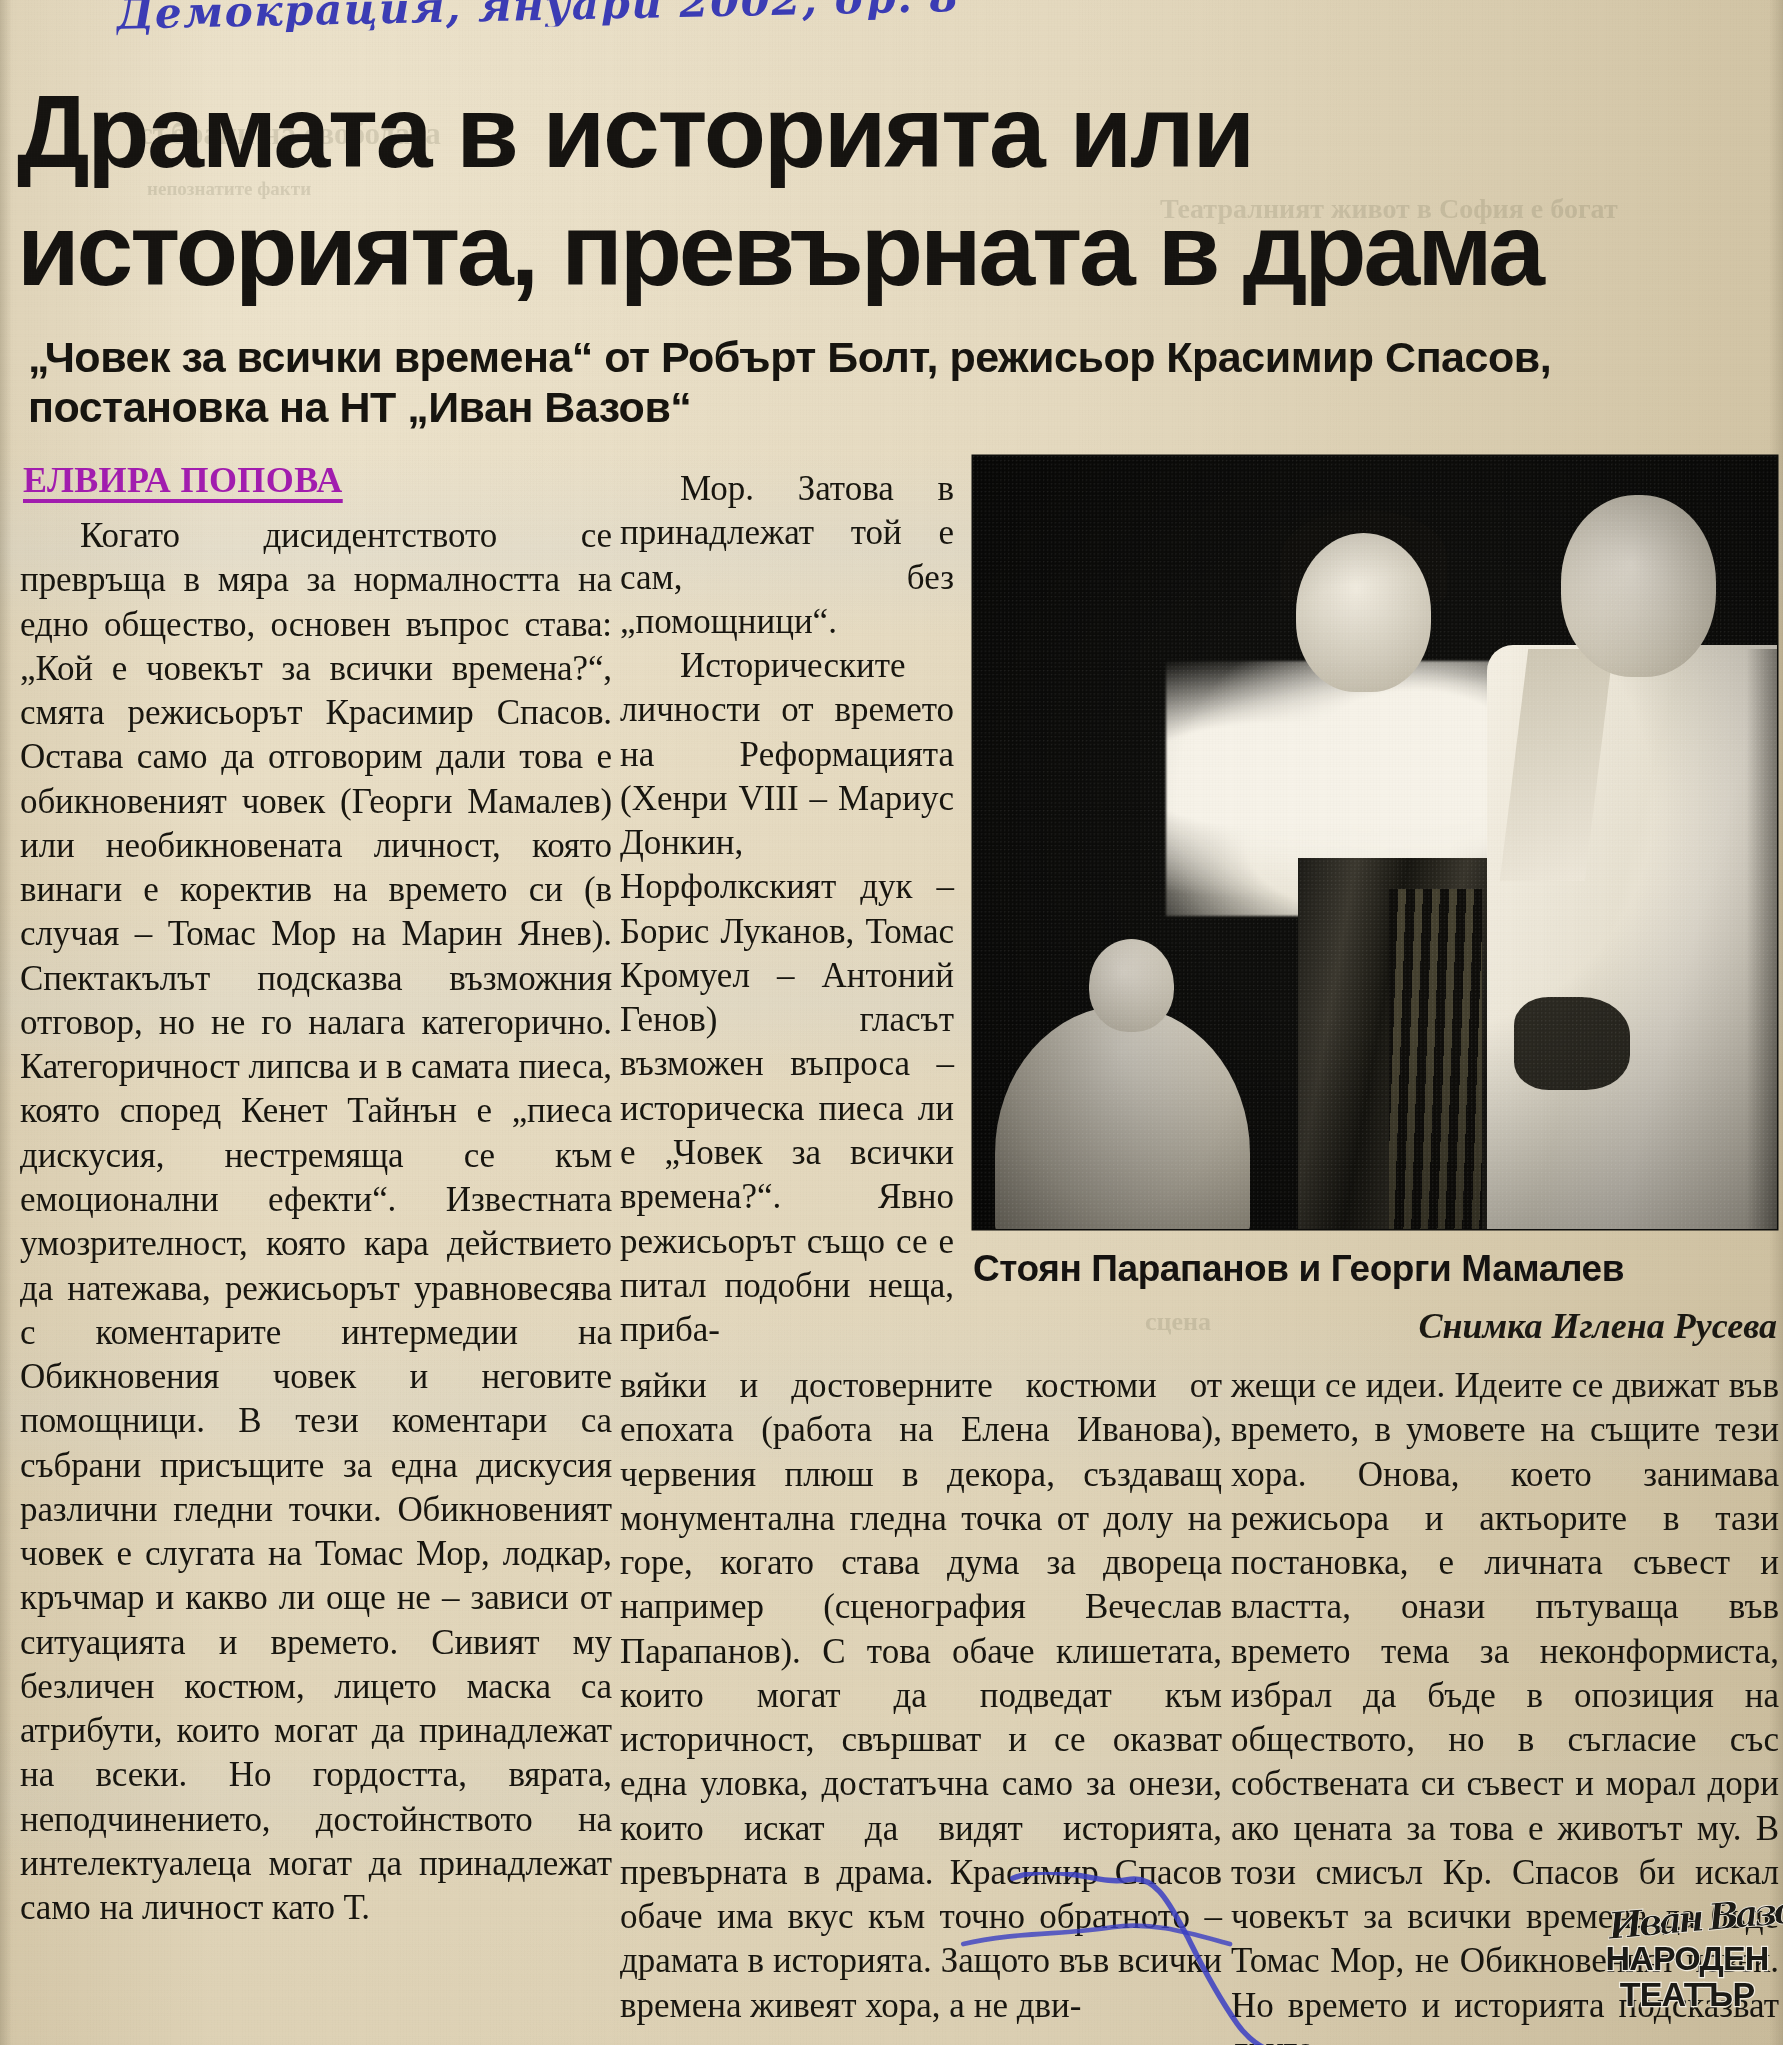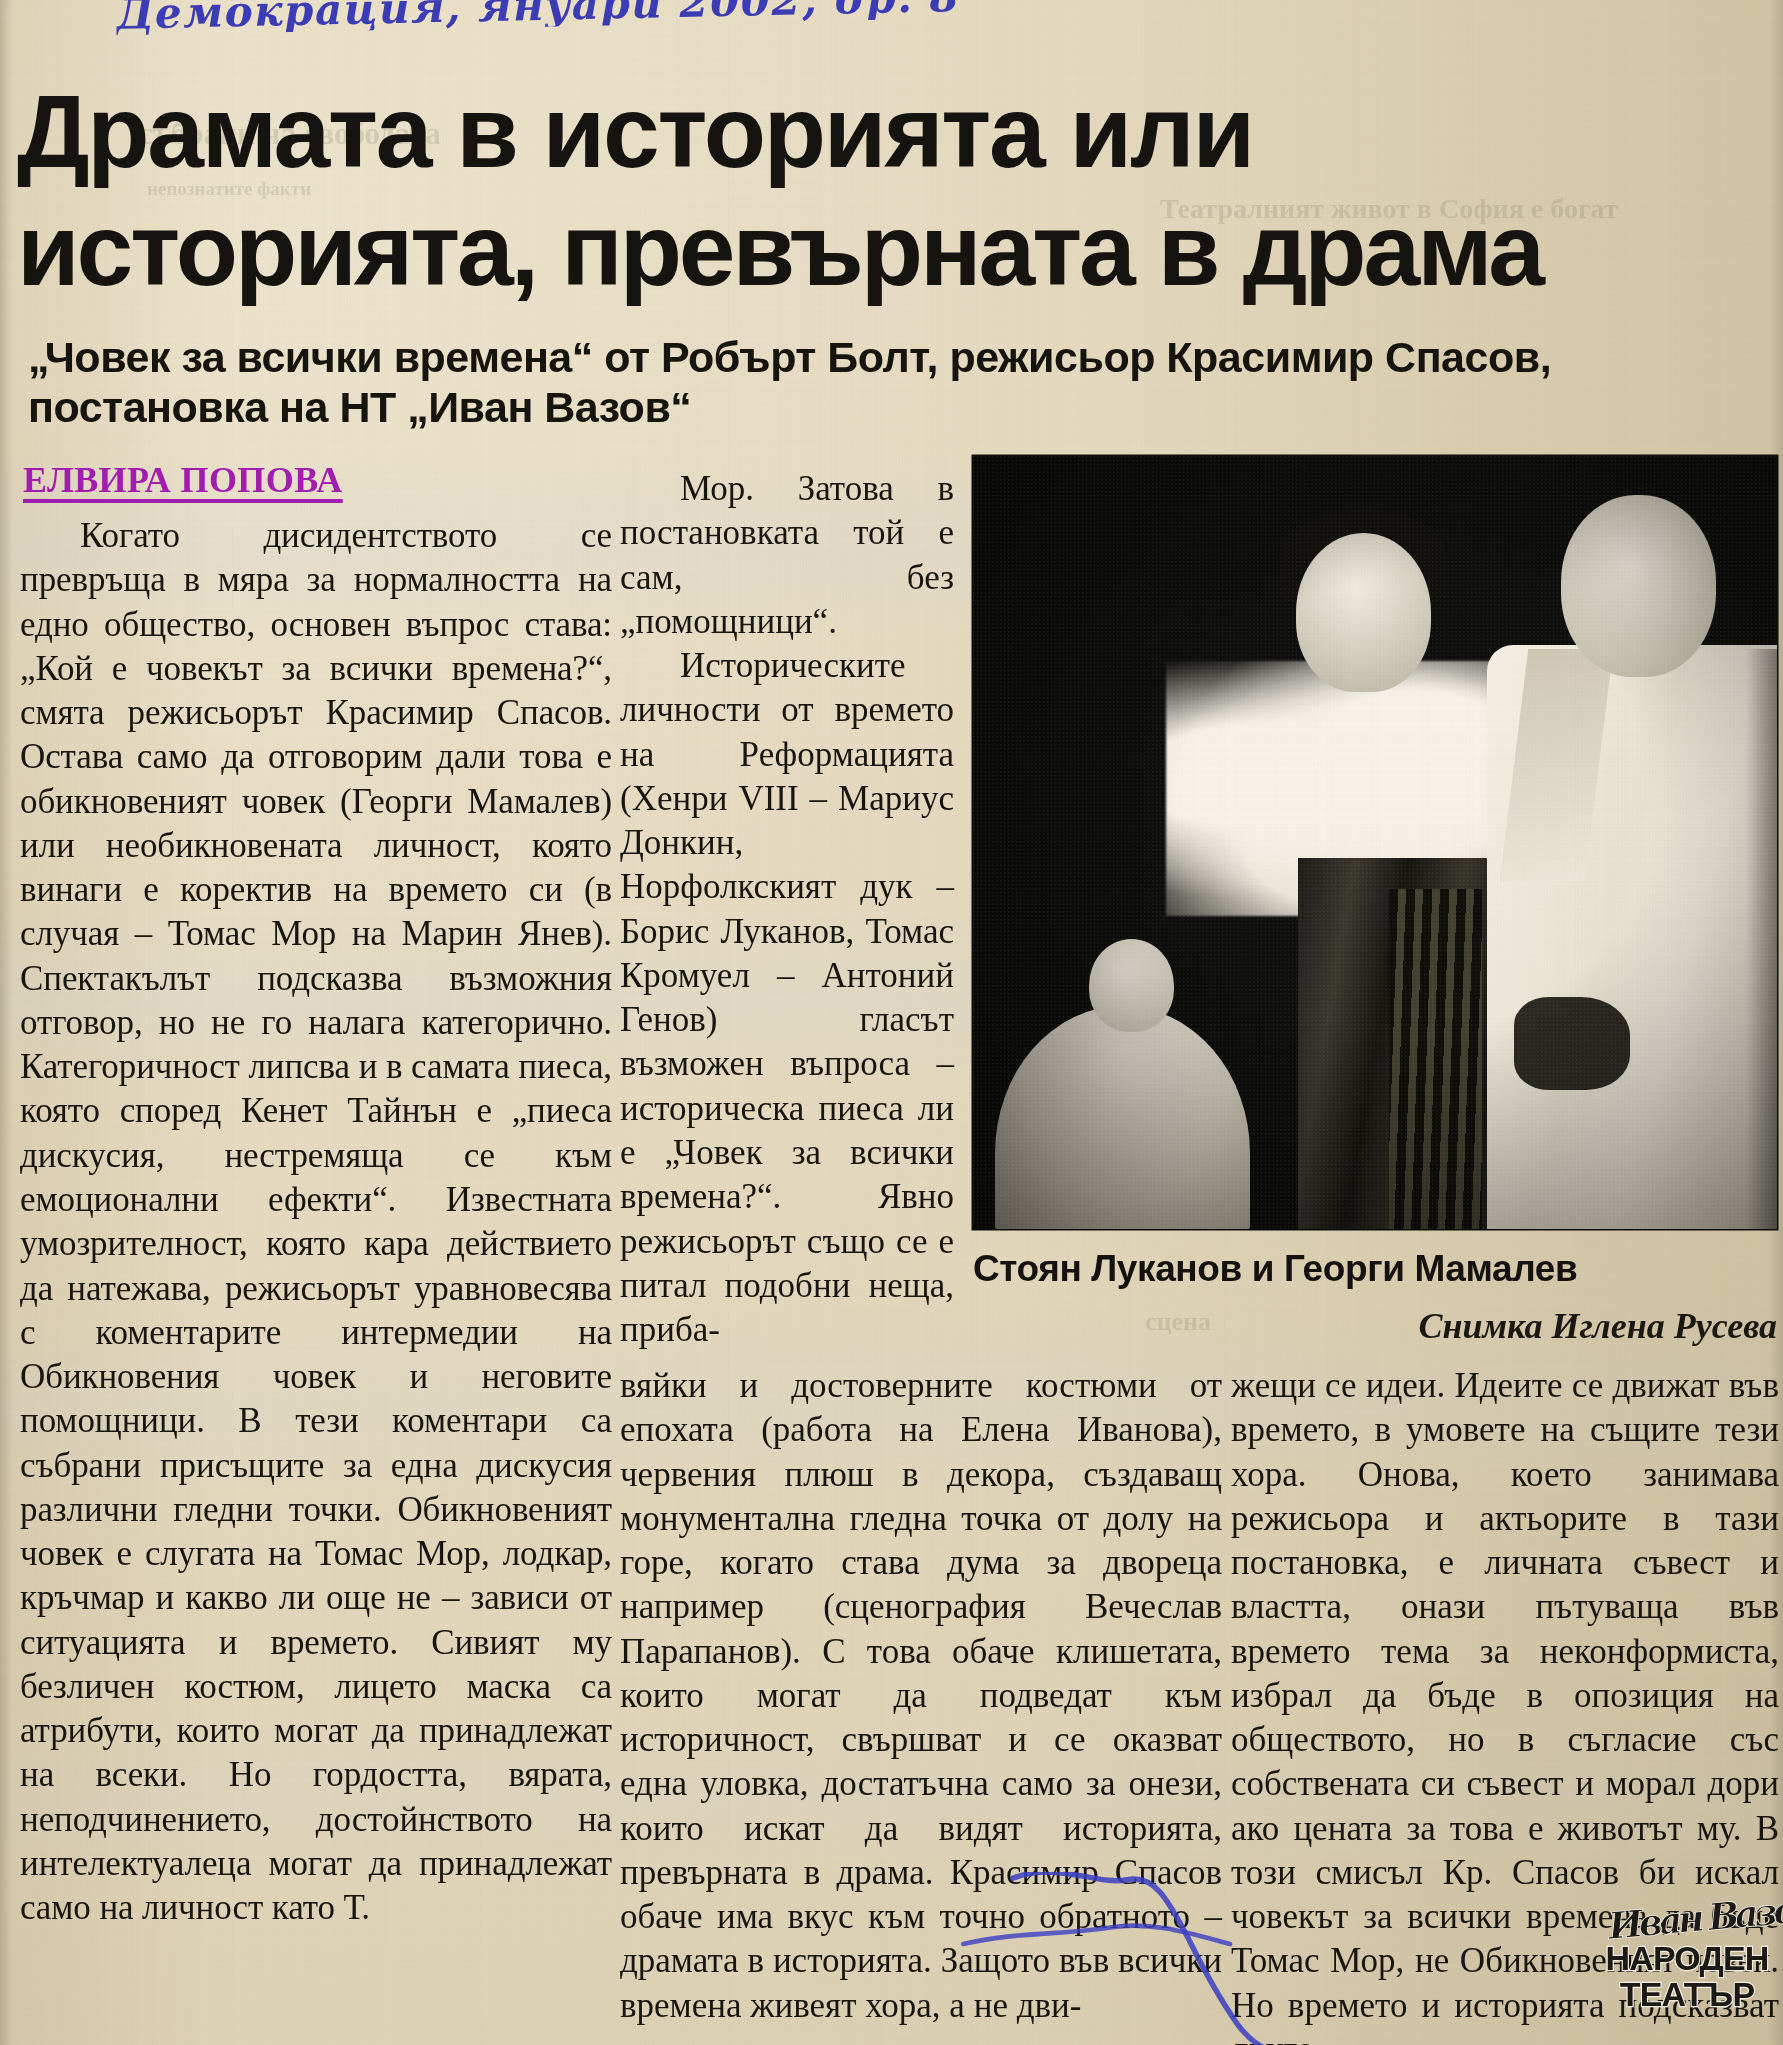--- a/index.html
+++ b/index.html
@@ -279,21 +279,21 @@
 
   <div class="deck">„Човек за всички времена“ от Робърт Болт, режисьор Красимир Спасов, постановка на НТ „Иван Вазов“</div>
 
   <div class="byline">ЕЛВИРА ПОПОВА</div>
 
   <div class="bodytext" id="col1">
     <p>Когато дисидентството се превръща в мяра за нормалността на едно общество, основен въпрос става: „Кой е човекът за всички времена?“, смята режисьорът Красимир Спасов. Остава само да отговорим дали това е обикновеният човек (Георги Мамалев) или необикновената личност, която винаги е корек­тив на времето си (в случая – Томас Мор на Марин Янев). Спектакълът подсказва възможния отговор, но не го налага категорично. Категоричност липсва и в самата пиеса, която според Кенет Тайнън е „пиеса дискусия, нестремяща се към емоционални ефекти“. Известната умозрителност, която кара действието да натежава, режисьорът уравновесява с коментарите интермедии на Обикновения човек и неговите помощници. В тези коментари са събрани присъщите за една дискусия различни гледни точки. Обикновеният човек е слугата на Томас Мор, лодкар, кръчмар и какво ли още не – зависи от ситуацията и времето. Сивият му безличен костюм, лицето маска са атрибути, които могат да принадлежат на всеки. Но гордостта, вярата, неподчинението, достойнството на интелектуалеца могат да принадлежат само на личност като Т.</p>
   </div>
 
   <div class="bodytext" id="col2a">
-    <p>Мор. Затова в постановката той е сам, без „помощници“.</p>
+    <p>Мор. Затова в принадлежат той е сам, без „помощници“.</p>
     <p>Историческите личности от времето на Реформацията (Хенри VIII – Мариус Донкин, Норфолкският дук – Борис Луканов, Томас Кромуел – Антоний Генов) гласът възможен въпроса – историческа пиеса ли е „Човек за всички времена?“. Явно режисьорът също се е питал подобни неща, приба-</p>
   </div>
 
   <div class="bodytext" id="col2b">
     <p>вяйки и достоверните костюми от епохата (работа на Елена Иванова), червения плюш в декора, създаващ монументална гледна точка от долу на горе, когато става дума за двореца например (сценография Вечеслав Парапанов). С това обаче клишетата, които могат да подведат към историчност, свършват и се оказват една уловка, достатъчна само за онези, които искат да видят историята, превърната в драма. Красимир Спасов обаче има вкус към точно обратното – драмата в историята. Защото във всички времена живеят хора, а не дви-</p>
   </div>
 
   <div class="bodytext" id="col3">
     <p>жещи се идеи. Идеите се движат във времето, в умовете на същите тези хора. Онова, което занимава режисьора и актьорите в тази постановка, е личната съвест и властта, онази пътуваща във времето тема за неконформиста, избрал да бъде в опозиция на обществото, но в съгласие със собствената си съвест и морал дори ако цената за това е животът му. В този смисъл Кр. Спасов би искал човекът за всички времена да бъде Томас Мор, не Обикновеният човек. Но времето и историята подсказват друго.</p>
   </div>
@@ -308,21 +308,21 @@
     <div class="fig r-lapel"></div>
     <div class="fig r-head"></div>
     <div class="fig r-hand"></div>
     <div class="fig r-shadow"></div>
     <div class="fig child-body"></div>
     <div class="fig child-head"></div>
     <div class="fig v-dark"></div>
     <div class="halftone"></div>
   </div>
 
-  <div class="caption">Стоян Луканов и Георги Мамалев</div>
+  <div class="caption">Стоян Парапанов и Георги Мамалев</div>
   <div class="credit">Снимка Иглена Русева</div>
 
   <svg id="squiggle" viewBox="0 0 420 230">
     <path d="M10,8 C70,-14 120,18 158,10 C196,2 214,44 236,84 C250,112 268,150 300,196 C320,224 346,236 372,238" fill="none" stroke="#3a3ec4" stroke-width="7" stroke-linecap="round" opacity=".85"></path>
   </svg>
   <svg id="squiggle2" viewBox="0 0 400 60">
     <path d="M4,34 C70,18 140,22 198,12 C250,4 300,20 352,34" fill="none" stroke="#3a3ec4" stroke-width="6" stroke-linecap="round" opacity=".8"></path>
   </svg>
 
   <div id="stamp">

